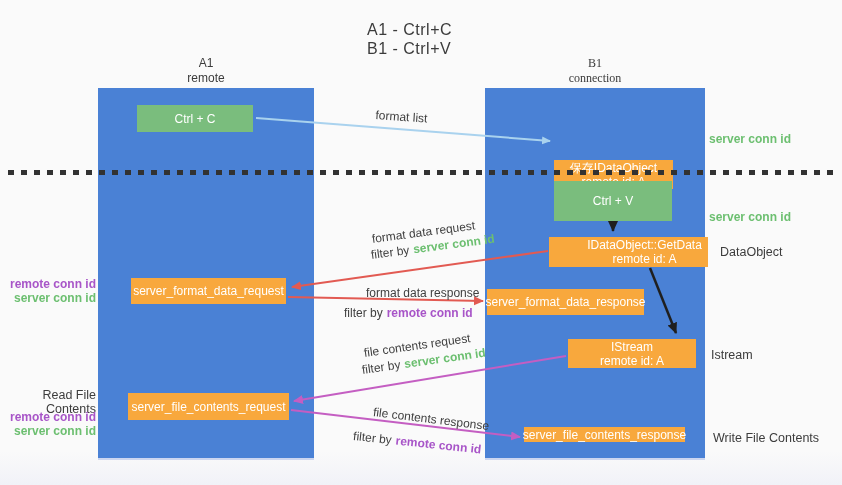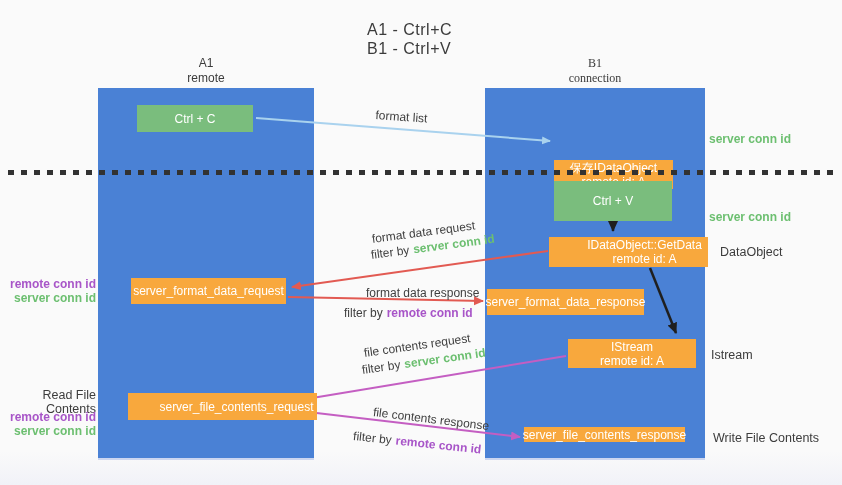--- a/index.html
+++ b/index.html
@@ -96,21 +96,21 @@
     <line x1="566" y1="356" x2="294" y2="401" stroke="#c45ec2" stroke-width="2" marker-end="url(#head-magenta)"></line>
     <line x1="291" y1="410" x2="520" y2="437" stroke="#c45ec2" stroke-width="2" marker-end="url(#head-magenta)"></line>
   </svg>
 
   <div class="abs node green" style="left:137px;top:105px;width:116px;height:27px;">
     <span>Ctrl + C</span>
   </div>
   <div class="abs node orange" style="left:131px;top:278px;width:155px;height:26px;">
     <span>server_format_data_request</span>
   </div>
-  <div class="abs node orange" style="left:128px;top:393px;width:161px;height:27px;padding-left:28px;">
+  <div class="abs node orange" style="left:128px;top:393px;width:161px;height:27px;">
     <span>server_file_contents_request</span>
   </div>
 
   <div class="abs node orange" style="left:554px;top:128px;width:119px;height:29px;margin-top:32px;">
     <span>保存IDataObject</span>
     <span>remote id: A</span>
   </div>
   <div class="abs node green" style="left:554px;top:181px;width:118px;height:40px;">
     <span>Ctrl + V</span>
   </div>

